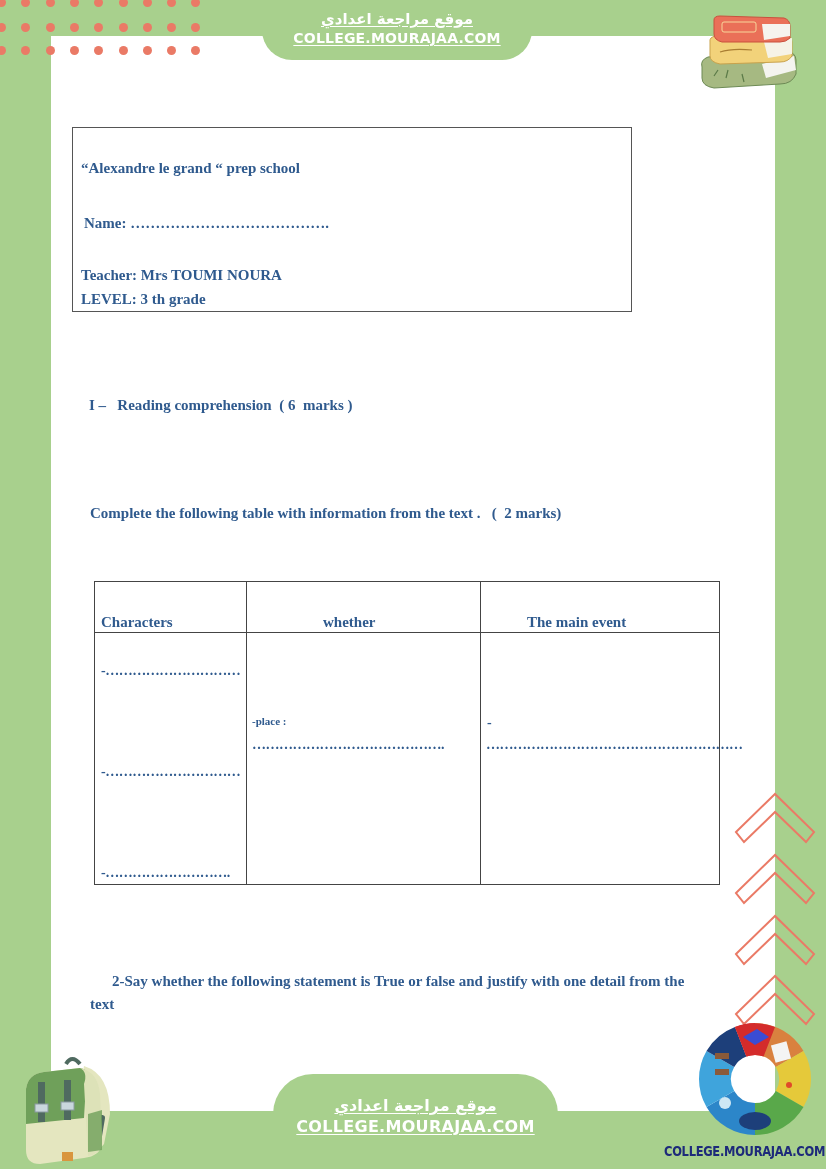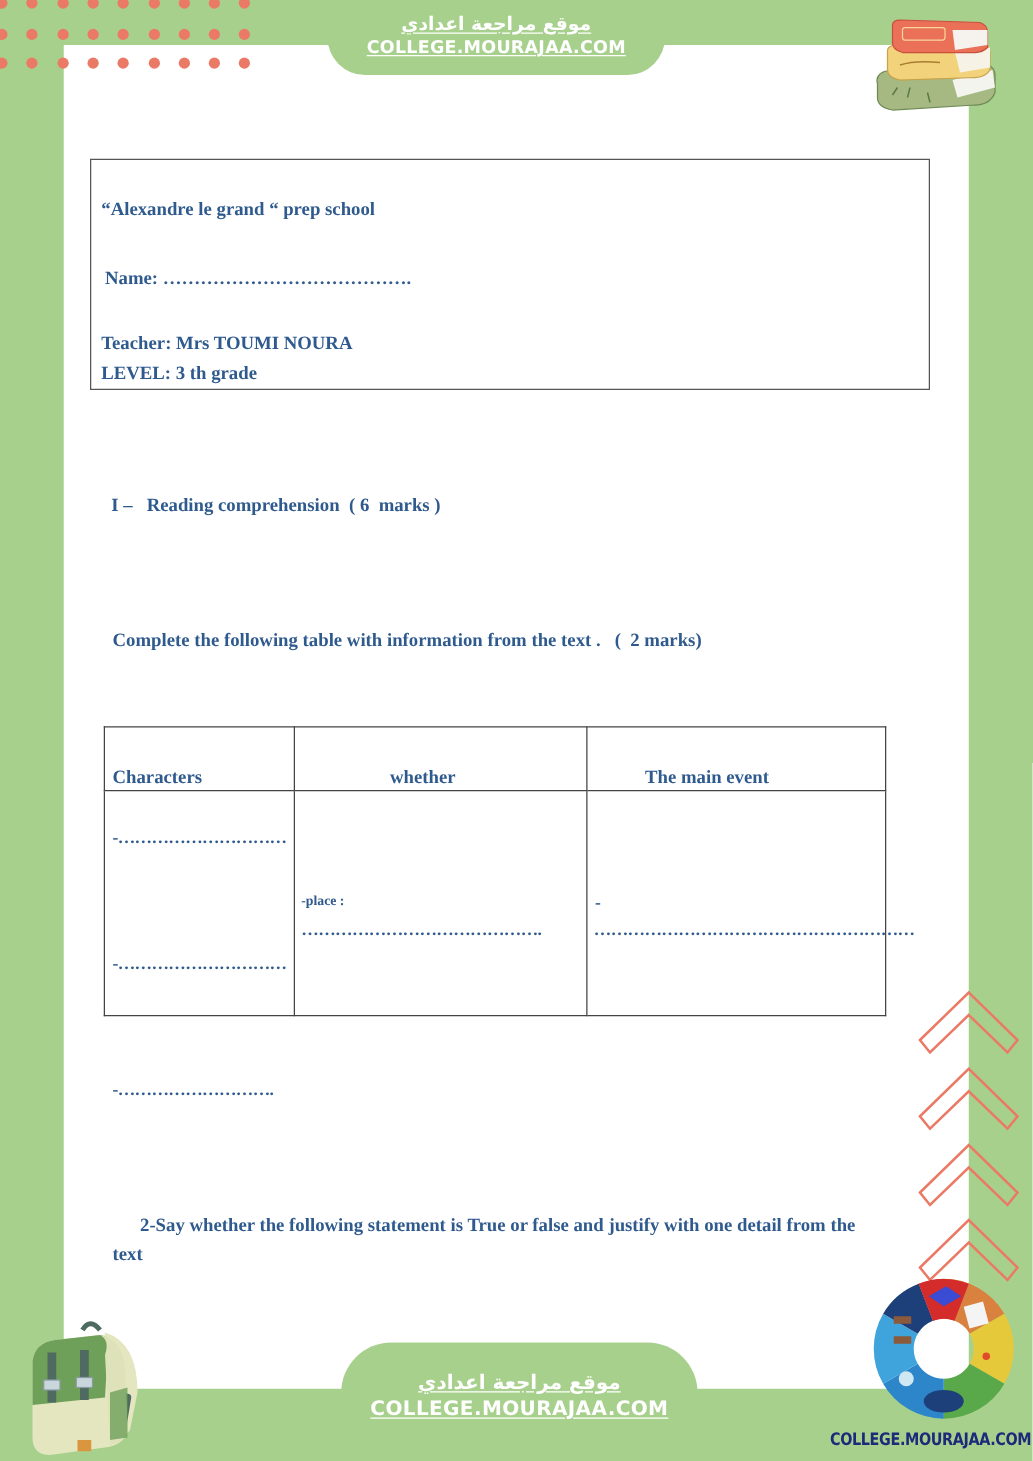--- a/index.html
+++ b/index.html
@@ -23,30 +23,30 @@
   .badge-top { left: 262px; top: 0; width: 270px; height: 60px; border-radius: 0 0 30px 30px; }
   .badge-top .ar { font-size: 15px; margin-top: 10px; line-height: 18px; }
   .badge-top .en { font-size: 14px; line-height: 20px; letter-spacing: 0.2px; }
   .badge-bottom { left: 273px; top: 1074px; width: 285px; height: 95px; border-radius: 40px 40px 0 0; }
   .badge-bottom .ar { font-size: 16px; margin-top: 22px; line-height: 20px; }
   .badge-bottom .en { font-size: 16px; line-height: 22px; letter-spacing: 0.3px; }
 
   .doc-text { color: #2f5a8e; font-weight: bold; }
 
   .header-box {
-    position: absolute; left: 72px; top: 127px; width: 672px; height: 185px;
+    position: absolute; left: 72px; top: 127px; width: 560px; height: 185px;
     border: 1px solid #555; box-sizing: border-box;
   }
   .hb { position: absolute; font-size: 15px; white-space: pre; }
 
   .section-title { position: absolute; left: 89px; top: 397px; font-size: 15px; white-space: pre; }
   .instruction { position: absolute; left: 90px; top: 505px; font-size: 15px; white-space: pre; }
 
   table.info {
-    position: absolute; left: 83px; top: 581px; width: 625px; height: 232px;
+    position: absolute; left: 94px; top: 581px; width: 625px; height: 304px;
     border-collapse: collapse; table-layout: fixed; padding-left: 36px;
   }
   table.info td, table.info th {
     border: 1px solid #444; padding: 0; vertical-align: top; position: relative;
   }
   table.info th { height: 50px; font-size: 15px; font-weight: bold; color: #2f5a8e; }
   .th-inner { position: absolute; bottom: 1px; font-size: 15px; }
   .cell-line { position: absolute; font-size: 14px; white-space: pre; letter-spacing: -0.5px; }
 
   .question { position: absolute; left: 90px; top: 970px; width: 610px; font-size: 15px; line-height: 23px; }

